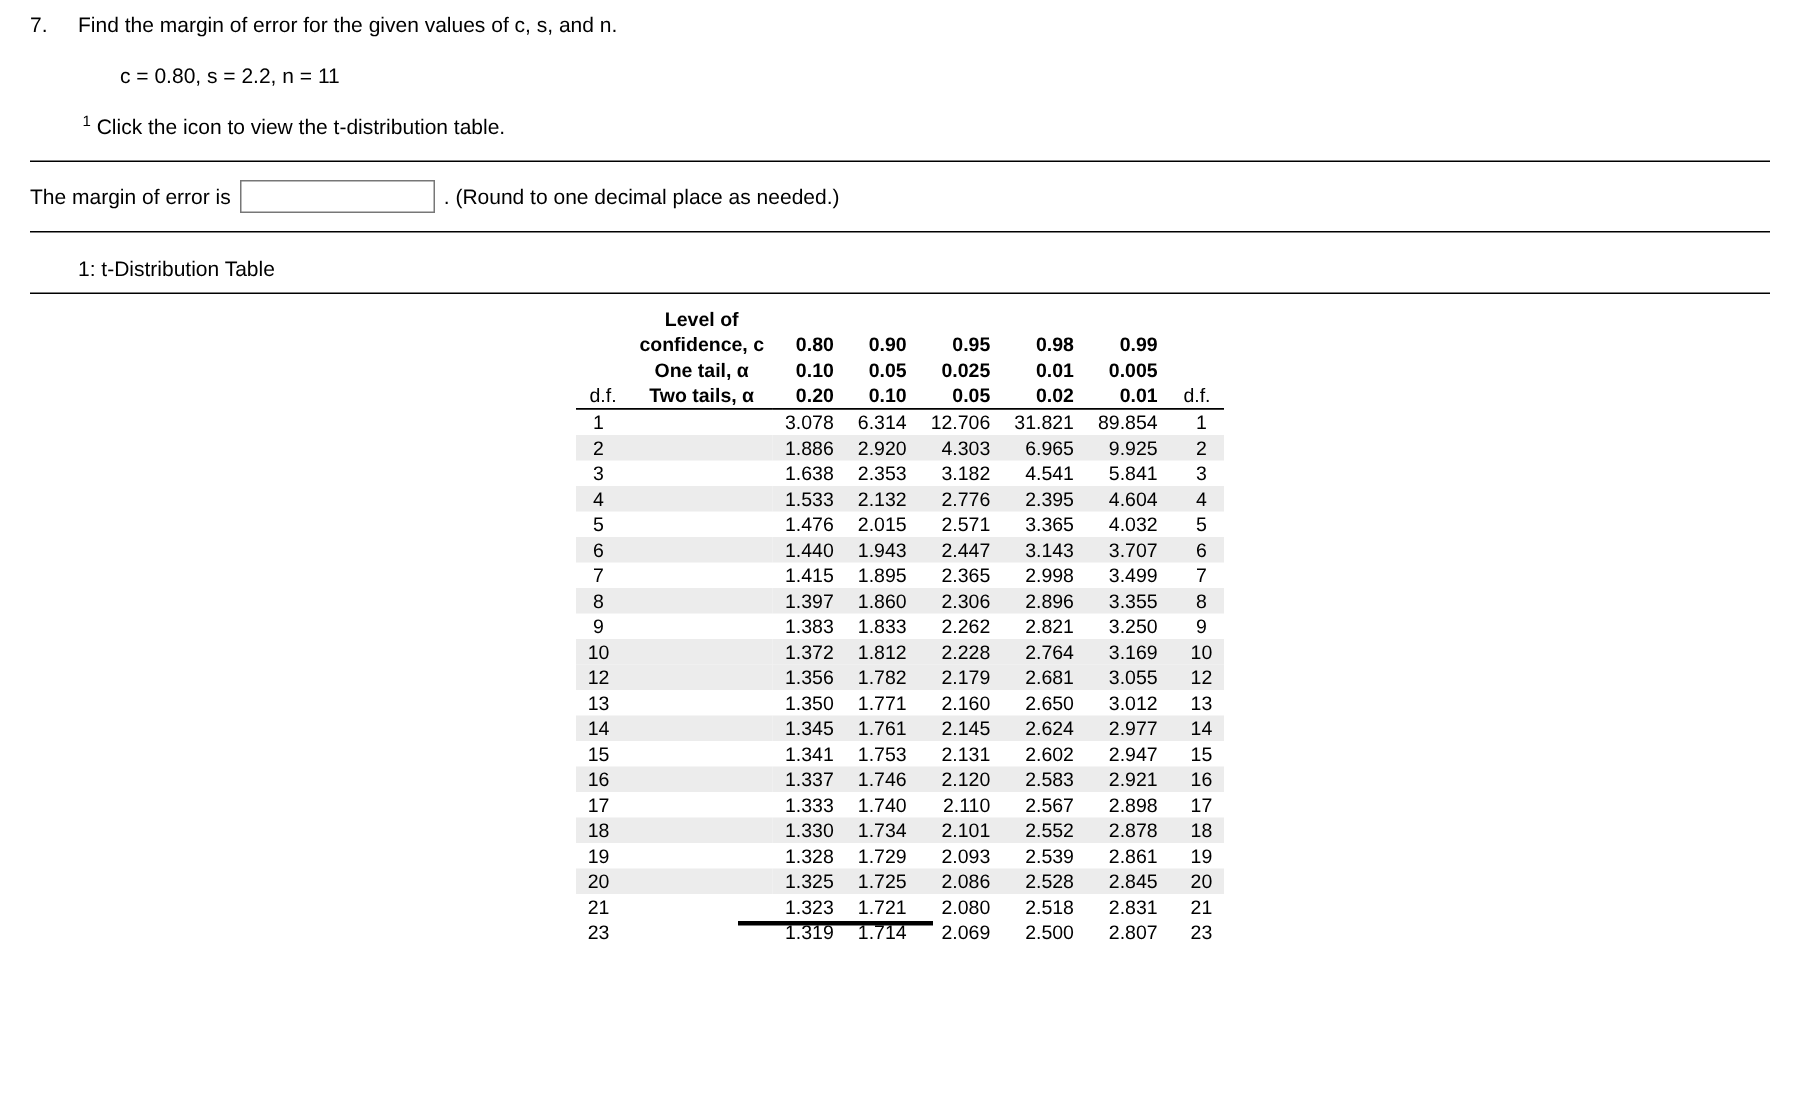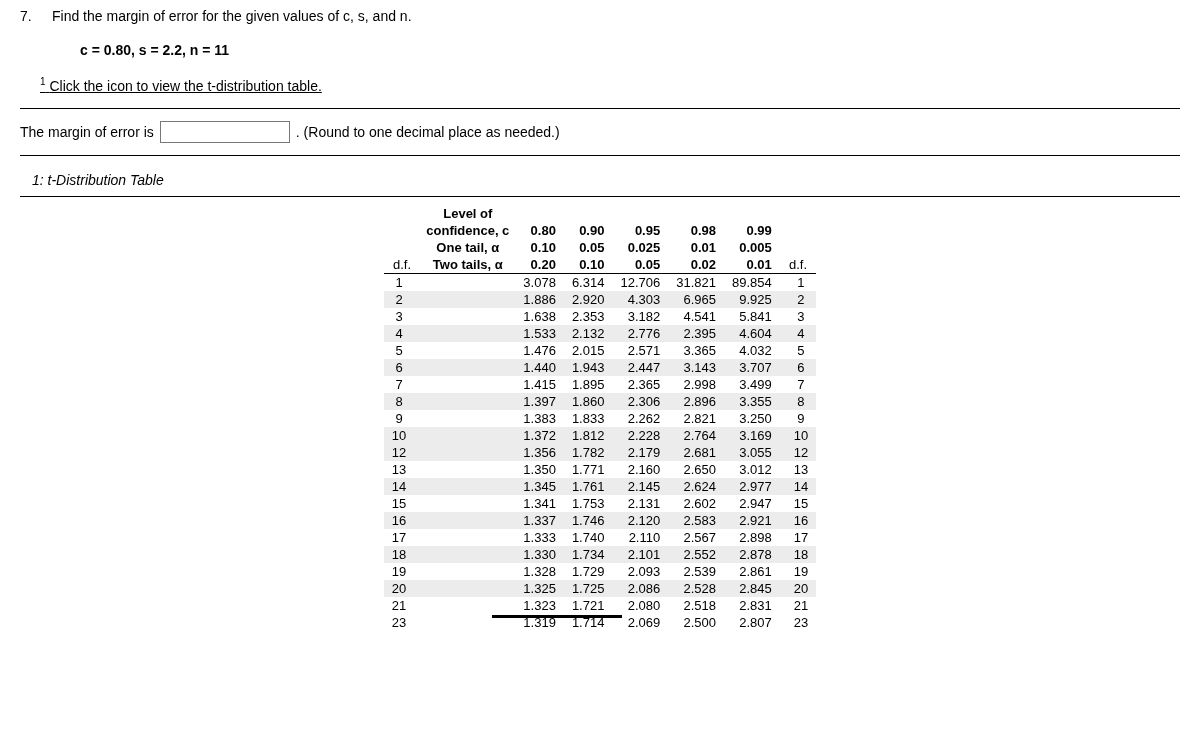--- a/index.html
+++ b/index.html
@@ -1,27 +1,27 @@
 <!DOCTYPE html>
 <html><head>
   <meta charset="utf-8">
   <style>
     * { box-sizing: border-box; margin: 0; padding: 0; }
     body { font-family: Arial, sans-serif; font-size: 14px; color: #000; background: #fff; padding: 8px 20px; width: 1200px; }
     .question-row { display: flex; align-items: flex-start; gap: 14px; margin-bottom: 8px; }
     .q-number { min-width: 18px; }
     .q-text { flex: 1; }
-    .given { margin-left: 60px; margin-top: 18px; margin-bottom: 18px; font-weight: bold; }
-    .footnote { margin-left: 20px; margin-top: 8px; margin-bottom: 14px; text-decoration: underline; }
+    .given { margin-left: 60px; margin-top: 18px; margin-bottom: 18px; }
+    .footnote { margin-left: 35px; margin-top: 8px; margin-bottom: 14px; }
     .footnote sup { vertical-align: super; font-size: 10px; }
     .footnote-link { color: #000; cursor: pointer; }
     hr.hline { border: none; border-top: 1px solid #000; margin: 8px 0; }
     .answer-row { display: flex; align-items: center; gap: 6px; margin: 12px 0; }
     .answer-input { width: 130px; height: 22px; border: 1px solid #777; padding: 0 4px; }
-    .reference-title { margin: 16px 0 6px 12px; font-style: italic; }
+    .reference-title { margin: 16px 0 6px 32px; }
     .table-wrap { display:flex; justify-content:center; margin-top:6px; }
     table.ttable { border-collapse: collapse; font-size: 13px; }
     table.ttable td, table.ttable th { padding: 1px 8px; text-align: right; }
     table.ttable th { font-weight: bold; }
     table.ttable .hdr-label { text-align: center; font-weight: bold; white-space: nowrap; padding-left:6px; padding-right:6px;}
     table.ttable tr.header-bottom td { border-bottom: 1px solid #000; }
     table.ttable tr.data-row.even { background: #ececec; }
     table.ttable tr.data-row td:first-child { text-align: center; padding-right: 14px;}
     table.ttable tr.data-row td:last-child { text-align: center; padding-left: 14px;}
     .df-head { border-bottom: 1px solid #000; text-align:center !important; }

